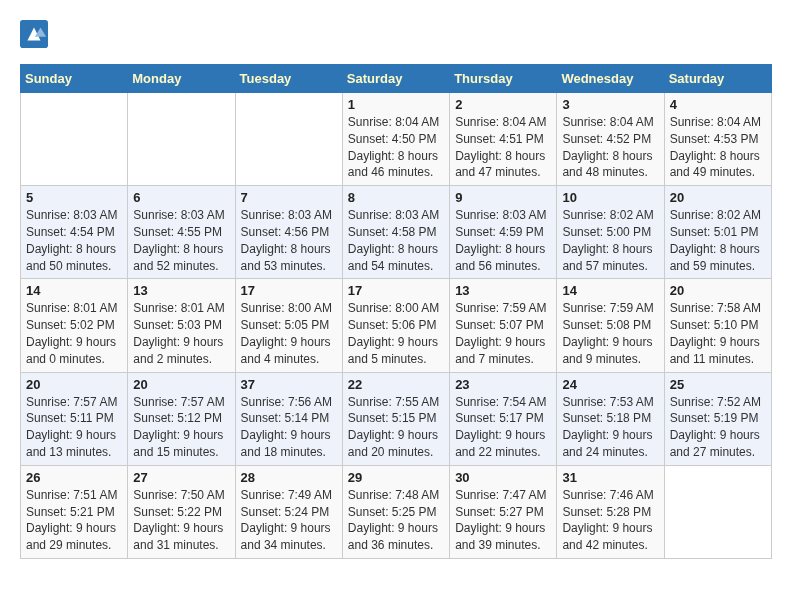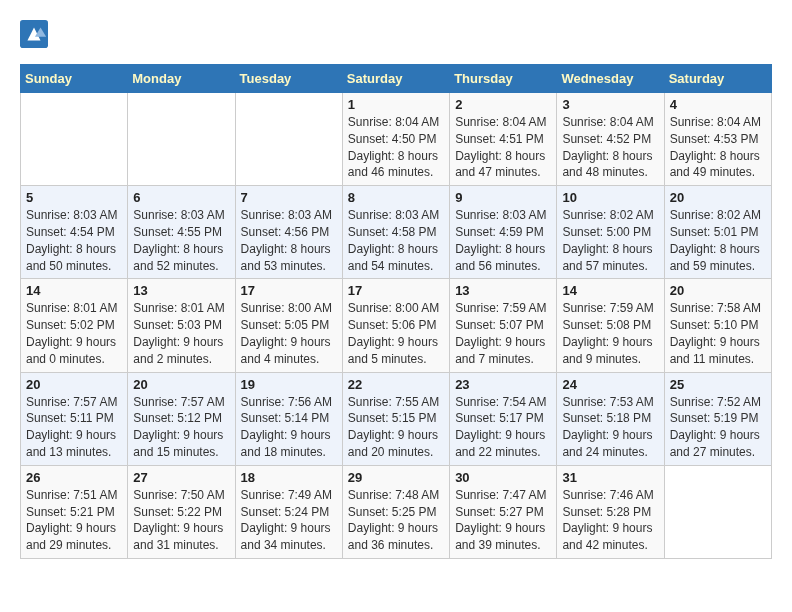--- a/index.html
+++ b/index.html
@@ -206,21 +206,21 @@
       <tr>
         <td>
           <span class="day-num">20</span>
           <div class="day-info">Sunrise: 7:57 AM<br>Sunset: 5:11 PM<br>Daylight: 9 hours and 13 minutes.</div>
         </td>
         <td>
           <span class="day-num">20</span>
           <div class="day-info">Sunrise: 7:57 AM<br>Sunset: 5:12 PM<br>Daylight: 9 hours and 15 minutes.</div>
         </td>
         <td>
-          <span class="day-num">19</span>
+          <span class="day-num">37</span>
           <div class="day-info">Sunrise: 7:56 AM<br>Sunset: 5:14 PM<br>Daylight: 9 hours and 18 minutes.</div>
         </td>
         <td>
           <span class="day-num">22</span>
           <div class="day-info">Sunrise: 7:55 AM<br>Sunset: 5:15 PM<br>Daylight: 9 hours and 20 minutes.</div>
         </td>
         <td>
           <span class="day-num">23</span>
           <div class="day-info">Sunrise: 7:54 AM<br>Sunset: 5:17 PM<br>Daylight: 9 hours and 22 minutes.</div>
         </td>
@@ -236,21 +236,21 @@
       <tr>
         <td>
           <span class="day-num">26</span>
           <div class="day-info">Sunrise: 7:51 AM<br>Sunset: 5:21 PM<br>Daylight: 9 hours and 29 minutes.</div>
         </td>
         <td>
           <span class="day-num">27</span>
           <div class="day-info">Sunrise: 7:50 AM<br>Sunset: 5:22 PM<br>Daylight: 9 hours and 31 minutes.</div>
         </td>
         <td>
-          <span class="day-num">18</span>
+          <span class="day-num">28</span>
           <div class="day-info">Sunrise: 7:49 AM<br>Sunset: 5:24 PM<br>Daylight: 9 hours and 34 minutes.</div>
         </td>
         <td>
           <span class="day-num">29</span>
           <div class="day-info">Sunrise: 7:48 AM<br>Sunset: 5:25 PM<br>Daylight: 9 hours and 36 minutes.</div>
         </td>
         <td>
           <span class="day-num">30</span>
           <div class="day-info">Sunrise: 7:47 AM<br>Sunset: 5:27 PM<br>Daylight: 9 hours and 39 minutes.</div>
         </td>

